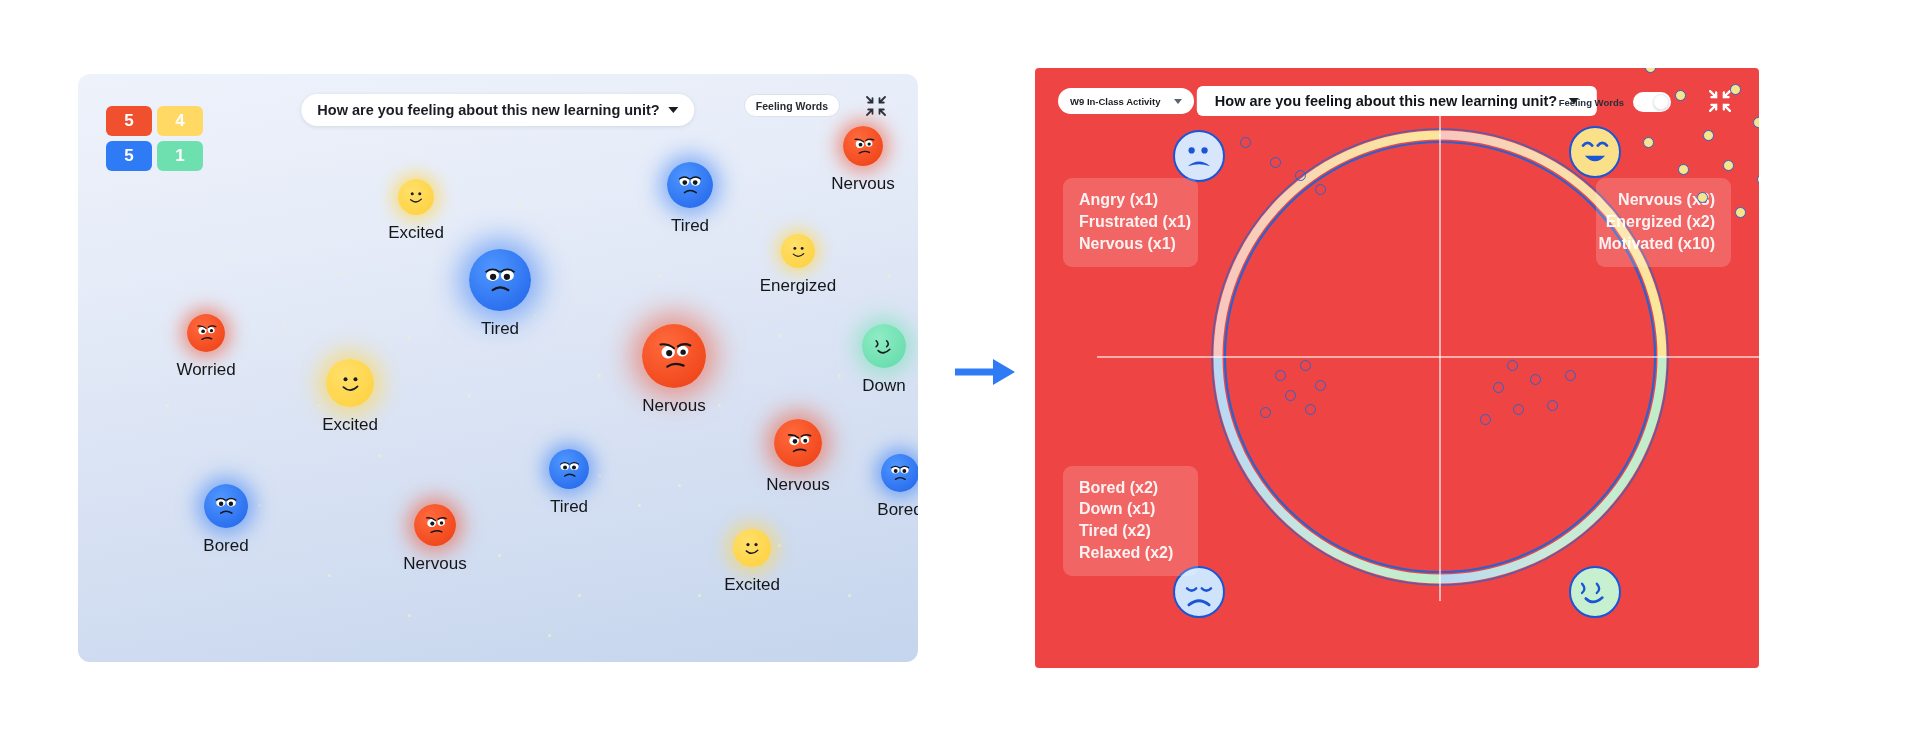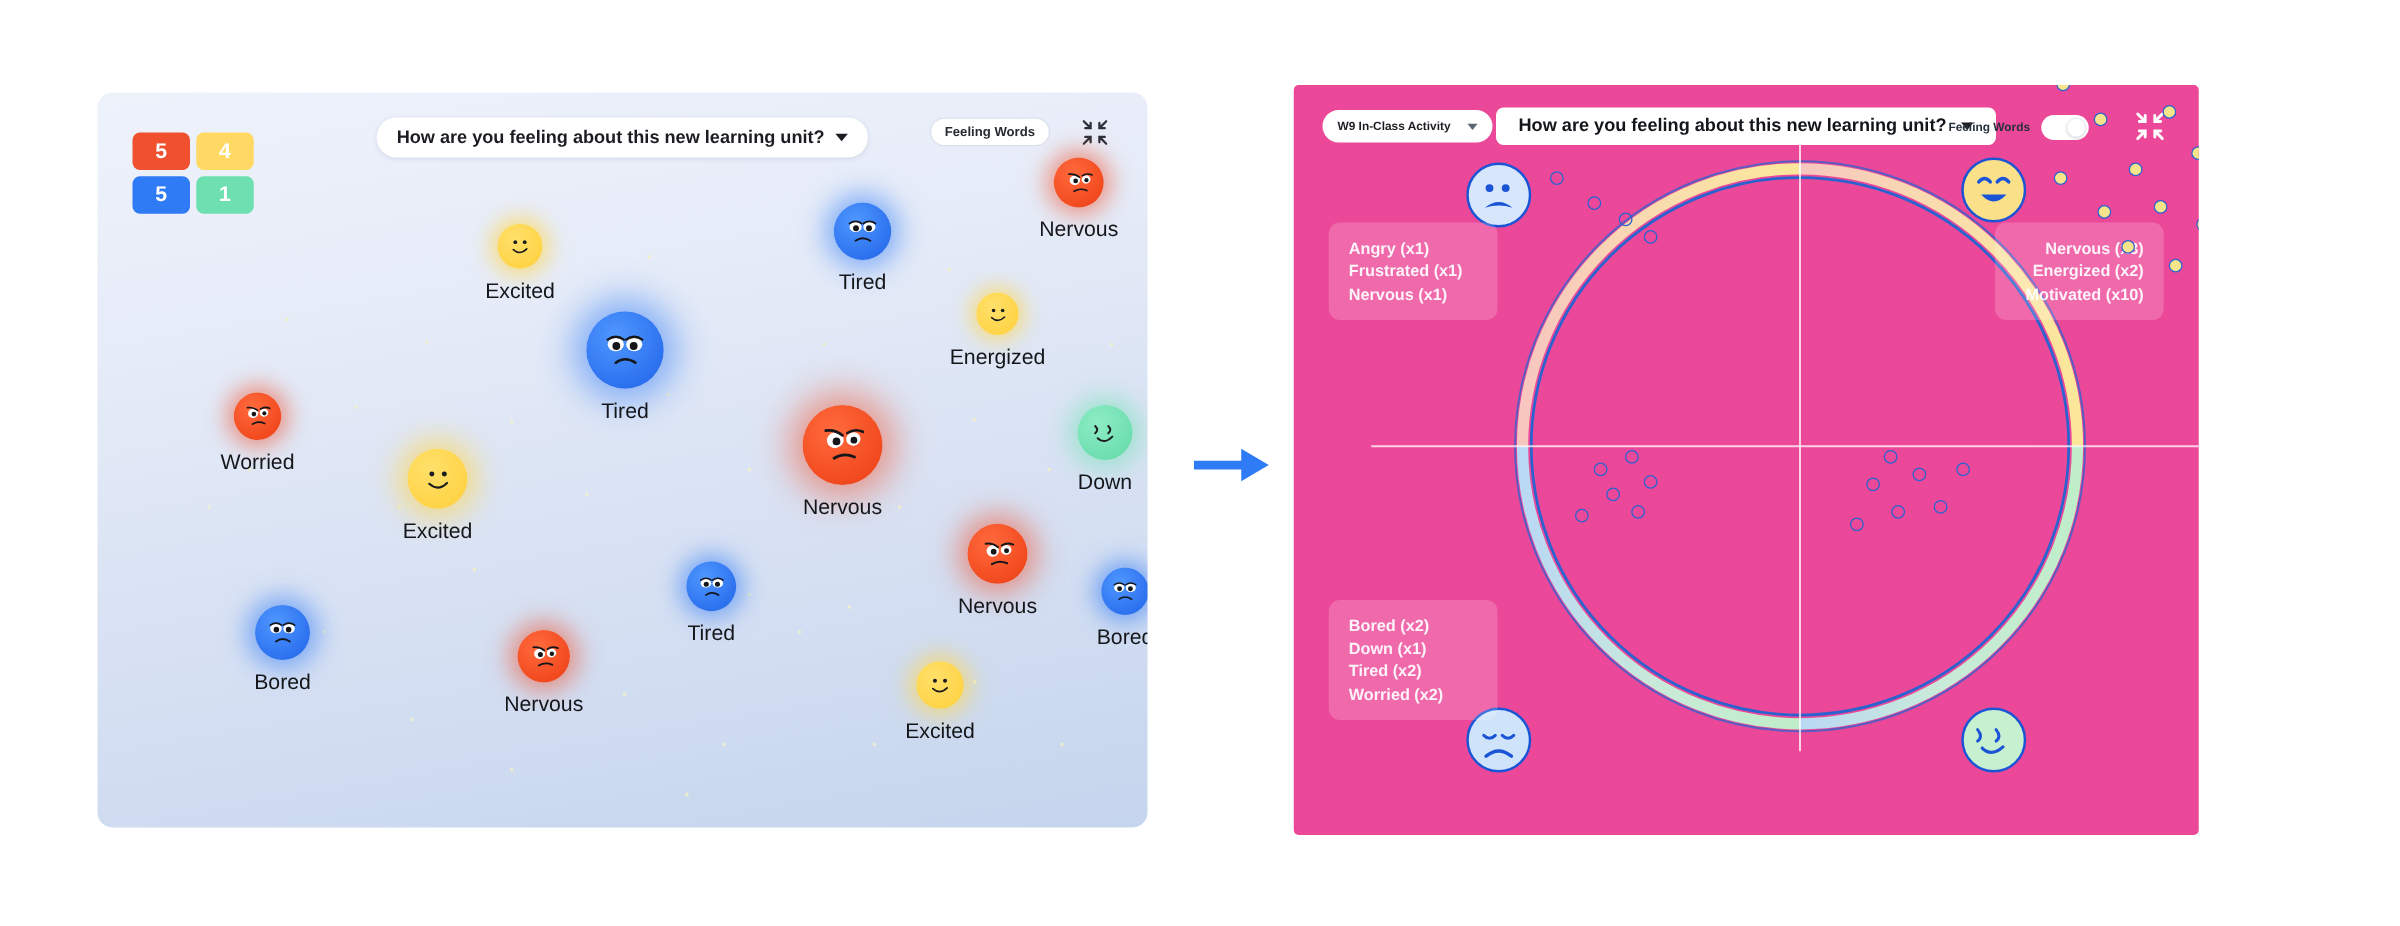--- a/index.html
+++ b/index.html
@@ -83,21 +83,21 @@
     font-family: "Liberation Sans", sans-serif;
   }
 
   
   .arrow { position: absolute; left: 955px; top: 355px; width: 62px; height: 34px; }
 
   
   .right-panel {
     position: absolute; left: 1035px; top: 68px;
     width: 724px; height: 600px;
-    background: #ec4899;
+    background: #ef4444;
     border-radius: 4px;
     overflow: hidden;
   }
   .r-dd {
     position: absolute; left: 23px; top: 20px;
     background: #fff; border-radius: 16px;
     height: 26px; padding: 0 12px;
     display: flex; align-items: center; gap: 14px;
     font-size: 9.5px; font-weight: 700; color: #1b1d22;
     white-space: nowrap;
@@ -134,21 +134,21 @@
 
   
   .qbox {
     position: absolute;
     background: rgba(255,255,255,.18);
     border-radius: 9px;
     padding: 13px 16px;
     display: flex; flex-direction: column; gap: 3px;
   }
   .qbox span {
-    font-size: 13px; font-weight: 700; color: #ffffff;
+    font-size: 16px; font-weight: 700; color: #ffffff;
     opacity: .92; white-space: nowrap; line-height: 1.18;
   }
   .qbox.tl { left: 28px; top: 110px; width: 135px; }
   .qbox.tr { right: 28px; top: 110px; width: 135px; align-items: flex-end; }
   .qbox.bl { left: 28px; bottom: 92px; width: 135px; }
   .qbox.br { right: 28px; bottom: 92px; width: 135px; align-items: flex-end; }
 
   
   .qface {
     position: absolute; width: 52px; height: 52px; border-radius: 50%;
@@ -524,21 +524,21 @@
       </div>
     <div class="qbox tr" id="q-tr">
         <span>Nervous (x3)</span>
         <span>Energized (x2)</span>
         <span>Motivated (x10)</span>
       </div>
     <div class="qbox bl" id="q-bl">
         <span>Bored (x2)</span>
         <span>Down (x1)</span>
         <span>Tired (x2)</span>
-        <span>Worried (x2)</span>
+        <span>Relaxed (x2)</span>
       </div>
 
     <div id="dots">
         <div class="dot y" style="left: 662px; top: 124px;"></div>
         <div class="dot y" style="left: 700px; top: 139px;"></div>
         <div class="dot y" style="left: 722px; top: 106px;"></div>
         <div class="dot y" style="left: 643px; top: 96px;"></div>
         <div class="dot y" style="left: 688px; top: 92px;"></div>
         <div class="dot y" style="left: 735px; top: 79px;"></div>
         <div class="dot y" style="left: 608px; top: 69px;"></div>

